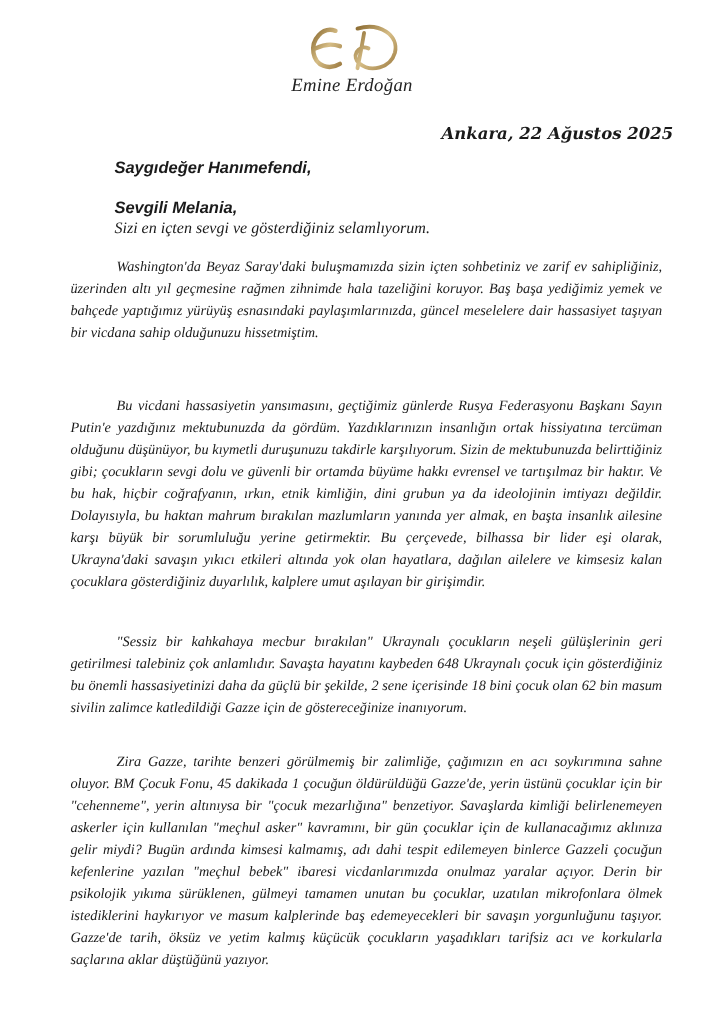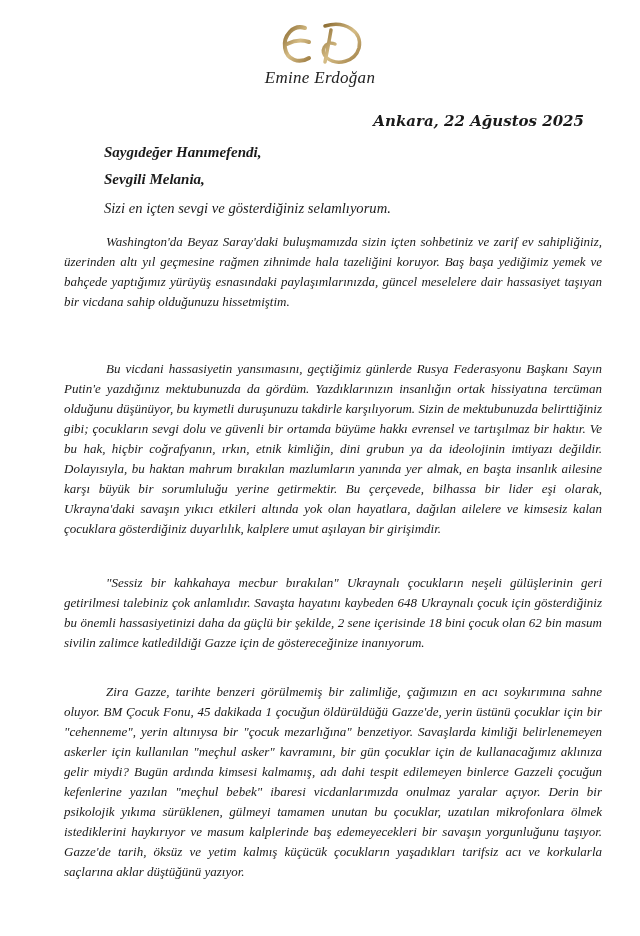--- a/index.html
+++ b/index.html
@@ -1,21 +1,21 @@
 <!DOCTYPE html>
 <html><head>
 <meta charset="utf-8">
 <style>
   html, body { margin:0; padding:0; background:#ffffff; }
   body { width:640px; height:936px; position:relative; overflow:hidden; font-family:"DejaVu Serif", serif; color:#1a1a1a; }
   .logo { position:absolute; left:0; top:0; width:632px; height:100px; }
   .logo-mark { position:absolute; left:275px; top:18px; width:92px; height:50px; }
   .logo-name { position:absolute; left:0; width:640px; top:68px; text-align:center; font-family:"Liberation Serif", serif; font-style:italic; font-size:17px; color:#222; letter-spacing:0.3px; }
-  .date { position:absolute; right:56px; top:112px; font-family:"DejaVu Serif", serif; font-weight:bold; font-style:italic; font-size:15px; }
-  .salute { position:absolute; left:104px; font-family:Liberation Serif, serif; font-weight:bold; font-style:italic; font-size:15px; }
+  .date { position:absolute; right:28px; top:112px; font-family:"DejaVu Serif", serif; font-weight:bold; font-style:italic; font-size:15px; }
+  .salute { position:absolute; left:104px; font-family:Liberation Sans, sans-serif; font-weight:bold; font-style:italic; font-size:15px; }
   .greet { position:absolute; left:104px; top:200px; font-family:"Liberation Serif", serif; font-style:italic; font-size:14.6px; }
   .para { position:absolute; left:64px; width:538px; font-family:"Liberation Serif", serif; font-style:italic; font-size:13px; line-height:20px; text-align:justify; }
   .para p { margin:0; text-indent:42px; }
 </style>
 </head>
 <body>
 
 <div class="logo">
   <svg class="logo-mark" viewBox="0 0 92 50">
     <defs>
@@ -27,21 +27,21 @@
     </defs>
     <path d="M30 10 C18 6 8 18 10 30 C12 42 24 46 34 40 M12 26 C20 22 28 22 34 24" fill="none" stroke="url(#g)" stroke-width="4" stroke-linecap="round"></path>
     <path d="M50 8 C70 2 88 14 84 30 C80 44 62 48 52 40 C44 34 50 22 60 26 M56 12 C54 24 52 34 50 44" fill="none" stroke="url(#g)" stroke-width="3.5" stroke-linecap="round"></path>
   </svg>
   <div class="logo-name">Emine Erdoğan</div>
 </div>
 
 <div class="date">Ankara, 22 Ağustos 2025</div>
 
 <div class="salute" style="top:144px;">Saygıdeğer Hanımefendi,</div>
-<div class="salute" style="top:171px;">Sevgili Melania,</div>
+<div class="salute" style="top:181px;">Sevgili Melania,</div>
 
 <div class="greet">Sizi en içten sevgi ve gösterdiğiniz selamlıyorum.</div>
 
 <div class="para" style="top:232px;">
   <p>Washington'da Beyaz Saray'daki buluşmamızda sizin içten sohbetiniz ve zarif ev sahipliğiniz, üzerinden altı yıl geçmesine rağmen zihnimde hala tazeliğini koruyor. Baş başa yediğimiz yemek ve bahçede yaptığımız yürüyüş esnasındaki paylaşımlarınızda, güncel meselelere dair hassasiyet taşıyan bir vicdana sahip olduğunuzu hissetmiştim.</p>
 </div>
 
 <div class="para" style="top:338px;margin-top:21px;">
   <p>Bu vicdani hassasiyetin yansımasını, geçtiğimiz günlerde Rusya Federasyonu Başkanı Sayın Putin'e yazdığınız mektubunuzda da gördüm. Yazdıklarınızın insanlığın ortak hissiyatına tercüman olduğunu düşünüyor, bu kıymetli duruşunuzu takdirle karşılıyorum. Sizin de mektubunuzda belirttiğiniz gibi; çocukların sevgi dolu ve güvenli bir ortamda büyüme hakkı evrensel ve tartışılmaz bir haktır. Ve bu hak, hiçbir coğrafyanın, ırkın, etnik kimliğin, dini grubun ya da ideolojinin imtiyazı değildir. Dolayısıyla, bu haktan mahrum bırakılan mazlumların yanında yer almak, en başta insanlık ailesine karşı büyük bir sorumluluğu yerine getirmektir. Bu çerçevede, bilhassa bir lider eşi olarak, Ukrayna'daki savaşın yıkıcı etkileri altında yok olan hayatlara, dağılan ailelere ve kimsesiz kalan çocuklara gösterdiğiniz duyarlılık, kalplere umut aşılayan bir girişimdir.</p>
 </div>

